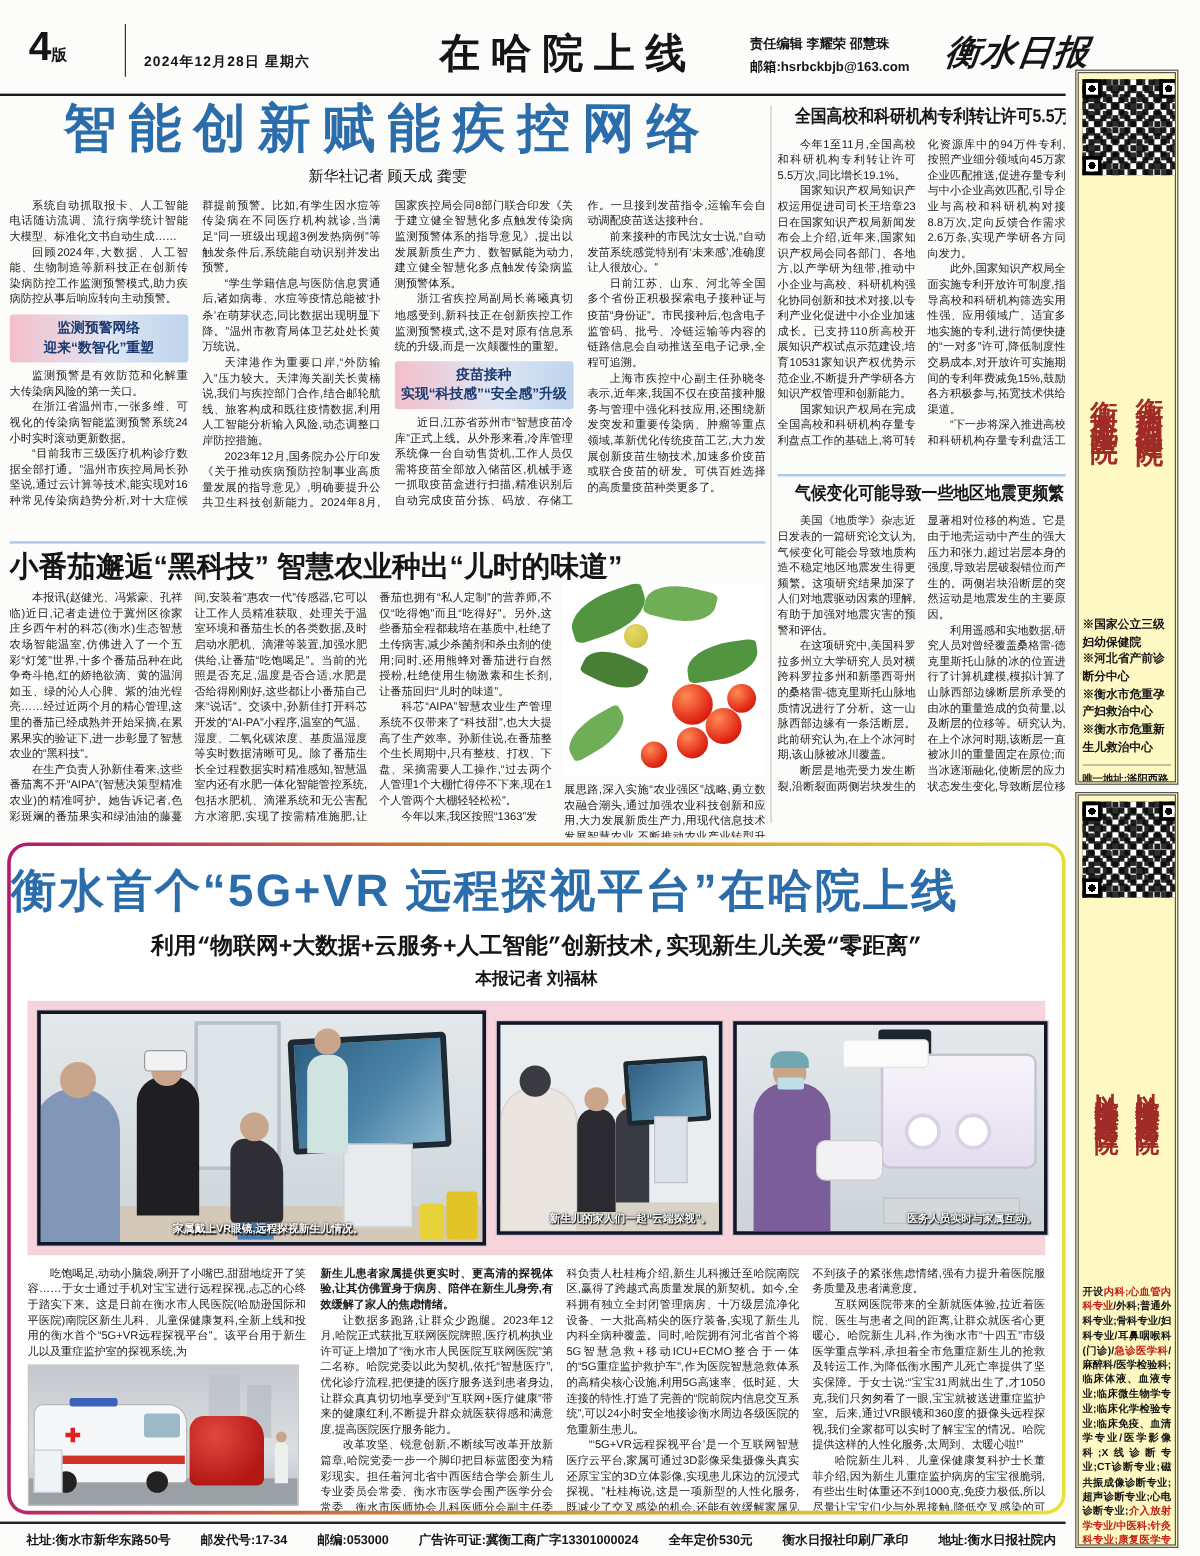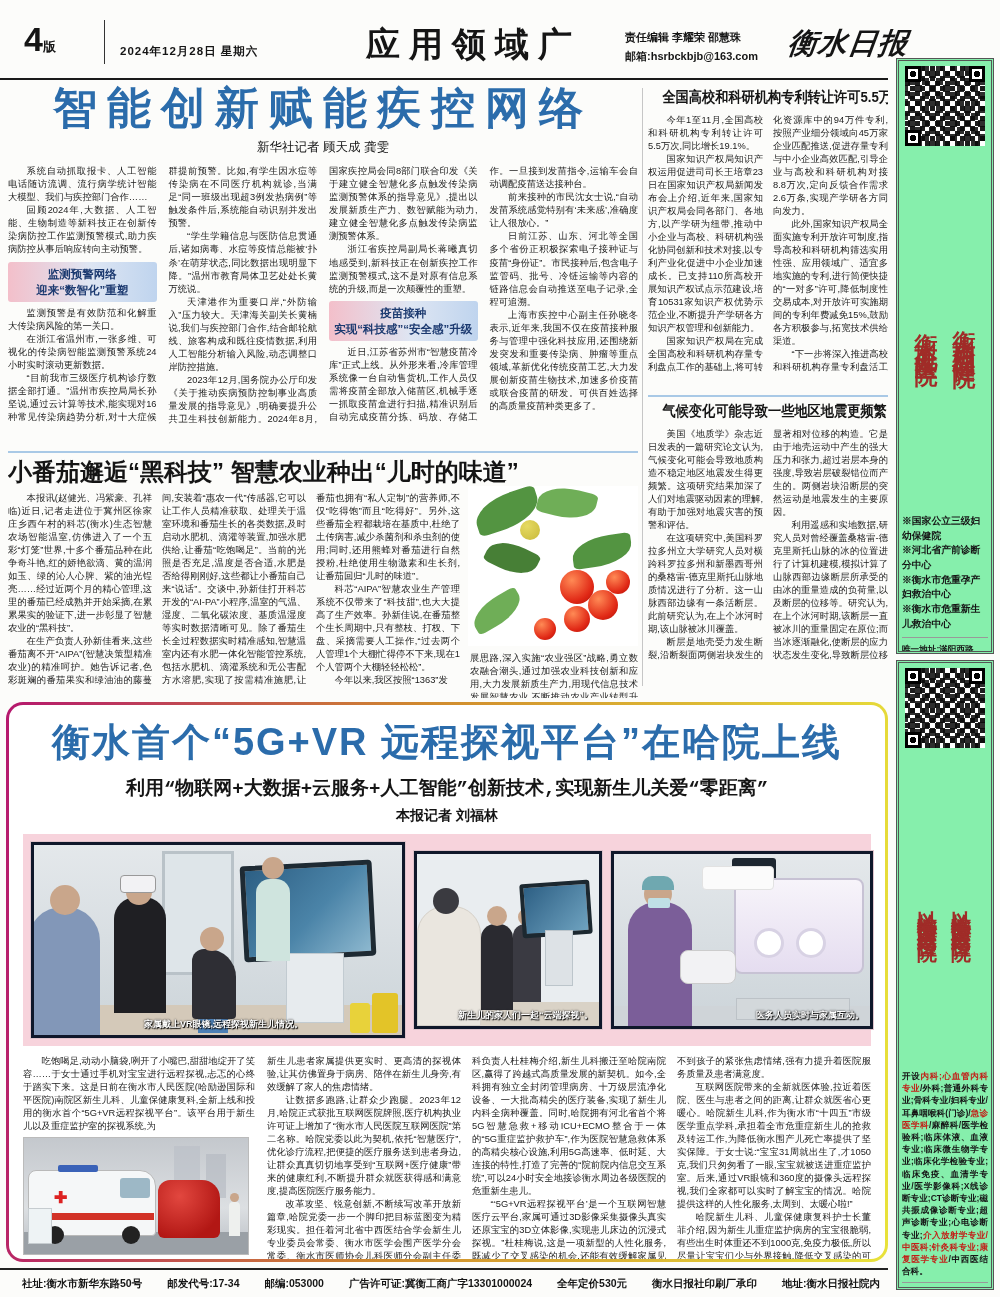--- a/index.html
+++ b/index.html
@@ -43,40 +43,40 @@
   .tom-head{width:628px;font-size:24px;font-weight:900;text-align:left;letter-spacing:0;position:relative;z-index:2;}
   .tom-left{position:absolute;left:0;top:36px;width:452px;height:204px;column-count:3;column-gap:10px;column-fill:auto;overflow:hidden;}
   .tom-right{position:absolute;right:0;top:196px;width:168px;height:46px;overflow:hidden;}
   .tom-photo{position:absolute;right:0;top:30px;width:170px;height:160px;background:#fff;z-index:1;overflow:hidden;}
   .leaf{position:absolute;background:#539441;border-radius:65% 12% 65% 12%;}
   .tomato{position:absolute;border-radius:50%;background:radial-gradient(circle at 35% 30%,#ff8a55,#e02715 65%,#a91007);}
   
   .feat{position:absolute;left:6px;top:702px;width:882px;height:560px;border-radius:17px;
         background:linear-gradient(95deg,#b5186e,#d08a2e 45%,#e8e23a);padding:3px;box-sizing:border-box;}
   .feat-in{background:#fff;border-radius:14px;width:100%;height:100%;overflow:hidden;box-sizing:border-box;}
-  .f-head{color:#2b6cab;font-size:38px;font-weight:900;text-align:center;letter-spacing:2px;margin-top:12px;}
+  .f-head{color:#2b6cab;font-size:38px;font-weight:900;text-align:left;letter-spacing:2px;margin-top:12px;}
   .f-sub{font-size:19px;font-weight:900;text-align:center;margin-top:7px;font-family:Liberation Mono, monospace;}
   .f-by{font-size:14px;font-weight:800;text-align:center;margin-top:6px;}
   .f-band{margin:9px 14px 0;background:#f7d3dc;padding:10px 8px;display:flex;gap:9px;align-items:center;height:212px;box-sizing:border-box;}
   .ph{position:relative;background:linear-gradient(180deg,#e4e8eb,#ccd4d9);border:3px solid #0f172a;
       box-shadow:0 0 0 1px #e0c4cc;overflow:hidden;flex:none;}
   .ph .cap{position:absolute;bottom:4px;right:6px;color:#fff;font-size:9px;font-weight:700;z-index:5;
            text-shadow:0 0 2px #000,1px 1px 1px #000;}
   .abs{position:absolute;}
   .floor{position:absolute;left:0;bottom:0;width:100%;background:#d4c9b9;}
   .head{position:absolute;border-radius:50%;background:#c9a68b;}
   .f-text{display:flex;gap:12px;margin:9px 14px 0;height:232px;overflow:hidden;}
   .f-colA{width:232px;flex:none;}
   .f-colA .lead{height:78px;overflow:hidden;}
   .amb{position:relative;width:224px;height:116px;margin:4px 0 3px;background:linear-gradient(#c4c8cd,#dcdfe2 60%,#b9bec4);
        border:1px solid #bbb;overflow:hidden;}
   .amb-cap{font-size:9px;font-weight:800;line-height:1.45;text-indent:0;}
   .f-rest{flex:1;column-count:3;column-gap:11px;column-fill:auto;height:232px;}
   
-  .ad{position:absolute;left:896px;width:98px;border:3px double #555;background:#86efac;box-sizing:border-box;
+  .ad{position:absolute;left:896px;width:86px;border:3px double #555;background:#fef9c3;box-sizing:border-box;
       padding:5px 3px;text-align:center;overflow:hidden;}
   .ad1{top:58px;height:596px;}
   .ad2{top:660px;height:630px;}
   .qr{position:relative;width:80px;height:80px;margin:0 auto;background:
       repeating-conic-gradient(rgba(10,10,10,.92) 0% 25%, rgba(255,255,255,0) 0% 50%) 0 0/10px 10px,
       repeating-conic-gradient(rgba(10,10,10,.85) 0% 25%, rgba(255,255,255,0) 0% 50%) 3px 5px/14px 14px,#fff;}
   .qr-f{position:absolute;width:16px;height:16px;border:3px solid #000;background:radial-gradient(circle,#000 0 3px,#fff 3px);box-sizing:border-box;}
   .vnames{display:flex;flex-direction:row-reverse;justify-content:center;gap:7px;margin:8px auto 4px;}
   .vname{writing-mode:vertical-rl;font-weight:900;color:#a02c28;letter-spacing:5px;
          font-family:"Liberation Serif","DejaVu Serif",serif;}
@@ -92,34 +92,34 @@
 </style>
 </head>
 <body>
 
 <div class="page">
 
   <div class="hdr">
     <div class="pagenum"><span>4</span><small>版</small></div>
     <div class="hdr-vline"></div>
     <div class="hdr-date">2024年12月28日  星期六</div>
-    <div class="sect">应用领域广</div>
+    <div class="sect">在哈院上线</div>
     <div class="eds">
       <div>责任编辑  李耀荣  邵慧珠</div>
       <div>邮箱:hsrbckbjb@163.com</div>
     </div>
     <div class="mast">衡水日报</div>
     <div class="hdr-rule"></div>
   </div>
 
   <div class="a1">
     <div class="a1-head">智能创新赋能疾控网络</div>
     <div class="a1-by">新华社记者  顾天成  龚雯</div>
     <div class="a1-body body-txt">
-      <p>系统自动抓取报卡、人工智能电话随访流调、流行病学统计智能大模型、我们与疾控部门合作……</p>
+      <p>系统自动抓取报卡、人工智能电话随访流调、流行病学统计智能大模型、标准化文书自动生成……</p>
       <p>回顾2024年,大数据、人工智能、生物制造等新科技正在创新传染病防控工作监测预警模式,助力疾病防控从事后响应转向主动预警。</p>
       <div class="sh">
           <span>监测预警网络</span>
           <span>迎来“数智化”重塑</span>
         </div>
       <p>监测预警是有效防范和化解重大传染病风险的第一关口。</p>
       <p>在浙江省温州市,一张多维、可视化的传染病智能监测预警系统24小时实时滚动更新数据。</p>
       <p>“目前我市三级医疗机构诊疗数据全部打通。”温州市疾控局局长孙坚说,通过云计算等技术,能实现对16种常见传染病趋势分析,对十大症候群提前预警。比如,有学生因水痘等传染病在不同医疗机构就诊,当满足“同一班级出现超3例发热病例”等触发条件后,系统能自动识别并发出预警。</p>
       <p>“学生学籍信息与医防信息贯通后,诸如病毒、水痘等疫情总能被‘扑杀’在萌芽状态,同比数据出现明显下降。”温州市教育局体卫艺处处长黄万统说。</p>
       <p>天津港作为重要口岸,“外防输入”压力较大。天津海关副关长黄楠说,我们与疾控部门合作,结合邮轮航线、旅客构成和既往疫情数据,利用人工智能分析输入风险,动态调整口岸防控措施。</p>
@@ -263,21 +263,21 @@
           <div class="abs" style="left:22px;bottom:10px;width:18px;height:18px;background:#222;border-radius:50%;"></div>
           <div class="abs" style="left:98px;bottom:10px;width:18px;height:18px;background:#222;border-radius:50%;"></div>
           <div class="abs" style="right:28px;bottom:16px;width:62px;height:58px;background:radial-gradient(circle at 35% 28%,#e2473f,#b21714 75%);border-radius:12px 18px 6px 6px;"></div>
           <div class="abs" style="right:8px;bottom:18px;width:11px;height:34px;background:#eef0ee;border-radius:4px 4px 0 0;"></div>
           <div class="head" style="right:9px;bottom:52px;width:9px;height:9px;"></div>
           <div class="abs" style="left:4px;bottom:10px;width:22px;height:34px;background:#eef3f5;border:1px solid #c6ccd0;"></div>
         </div>
         <p class="amb-cap">河北省首个将5G智慧急救+移动ICU+ECMO整合于一体的“5G重症监护救护车”,去年在哈院投用。</p>
       </div>
       <div class="f-rest body-txt">
-        <p style="text-indent:0;">新生儿患者家属提供更实时、更高清的探视体验,让其仿佛置身于病房、陪伴在新生儿身旁,有效缓解了家人的焦虑情绪。</p>
+        <p style="text-indent:0;font-weight:bold;">新生儿患者家属提供更实时、更高清的探视体验,让其仿佛置身于病房、陪伴在新生儿身旁,有效缓解了家人的焦虑情绪。</p>
         <p>让数据多跑路,让群众少跑腿。2023年12月,哈院正式获批互联网医院牌照,医疗机构执业许可证上增加了“衡水市人民医院互联网医院”第二名称。哈院党委以此为契机,依托“智慧医疗”,优化诊疗流程,把便捷的医疗服务送到患者身边,让群众真真切切地享受到“互联网+医疗健康”带来的健康红利,不断提升群众就医获得感和满意度,提高医院医疗服务能力。</p>
         <p>改革攻坚、锐意创新,不断续写改革开放新篇章,哈院党委一步一个脚印把目标蓝图变为精彩现实。担任着河北省中西医结合学会新生儿专业委员会常委、衡水市医学会围产医学分会常委、衡水市医师协会儿科医师分会副主任委员等学术职务的哈院新生儿科、儿童保健康复科负责人杜桂梅介绍,新生儿科搬迁至哈院南院区,赢得了跨越式高质量发展的新契机。如今,全科拥有独立全封闭管理病房、十万级层流净化设备、一大批高精尖的医疗装备,实现了新生儿内科全病种覆盖。同时,哈院拥有河北省首个将5G智慧急救+移动ICU+ECMO整合于一体的“5G重症监护救护车”,作为医院智慧急救体系的高精尖核心设施,利用5G高速率、低时延、大连接的特性,打造了完善的“院前院内信息交互系统”,可以24小时安全地接诊衡水周边各级医院的危重新生患儿。</p>
         <p>“‘5G+VR远程探视平台’是一个互联网智慧医疗云平台,家属可通过3D影像采集摄像头真实还原宝宝的3D立体影像,实现患儿床边的沉浸式探视。”杜桂梅说,这是一项新型的人性化服务,既减少了交叉感染的机会,还能有效缓解家属见不到孩子的紧张焦虑情绪,强有力提升着医院服务质量及患者满意度。</p>
         <p>互联网医院带来的全新就医体验,拉近着医院、医生与患者之间的距离,让群众就医省心更暖心。哈院新生儿科,作为衡水市“十四五”市级医学重点学科,承担着全市危重症新生儿的抢救及转运工作,为降低衡水围产儿死亡率提供了坚实保障。于女士说:“宝宝31周就出生了,才1050克,我们只匆匆看了一眼,宝宝就被送进重症监护室。后来,通过VR眼镜和360度的摄像头远程探视,我们全家都可以实时了解宝宝的情况。哈院提供这样的人性化服务,太周到、太暖心啦!”</p>
         <p>哈院新生儿科、儿童保健康复科护士长董菲介绍,因为新生儿重症监护病房的宝宝很脆弱,有些出生时体重还不到1000克,免疫力极低,所以尽量让宝宝们少与外界接触,降低交叉感染的可能,这也是为宝宝们的健康着想。但是,家属与宝宝分离的焦虑我们也看在眼里,放在心上。衡水首个“‘5G+VR远程探视平台’完美地解决了这一难题,让无法进入新生儿病房的家长们,因有了技术的加持,时间和空间的束缚被打破,思念和焦虑的情绪也可以得到缓解。”</p>
 
       </div>
     </div>
    </div>
   </div>

